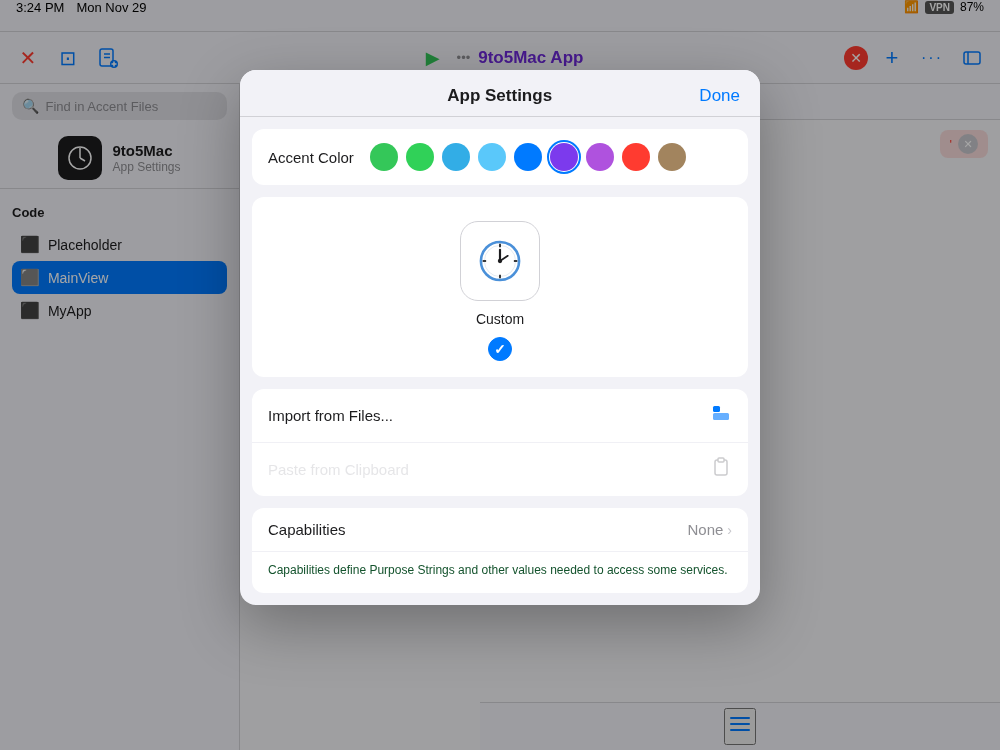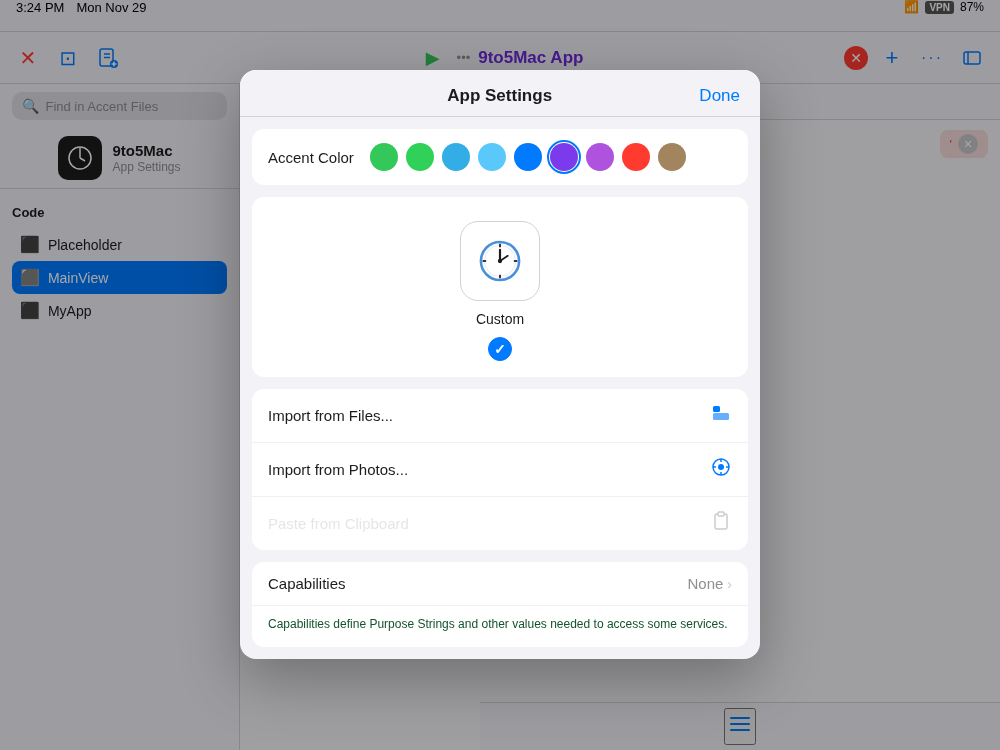--- a/index.html
+++ b/index.html
@@ -548,33 +548,20 @@
     <div class="import-rows">
       <div class="modal-section-row">
         <span class="row-label">Import from Files...</span>
         <span class="row-icon">
           <svg width="22" height="22" viewBox="0 0 22 22" fill="none">
             <rect x="3" y="4" width="7" height="6" rx="1.5" fill="#007aff"></rect>
             <rect x="3" y="11" width="16" height="7" rx="1.5" fill="#007aff" opacity="0.6"></rect>
           </svg>
         </span>
       </div>
-      <div class="modal-section-row">
-        <span class="row-label">Import from Photos...</span>
-        <span class="row-icon">
-          <svg width="22" height="22" viewBox="0 0 22 22" fill="none">
-            <circle cx="11" cy="11" r="8" stroke="#007aff" stroke-width="1.5" fill="none"></circle>
-            <circle cx="11" cy="11" r="3" fill="#007aff"></circle>
-            <line x1="11" y1="3" x2="11" y2="6" stroke="#007aff" stroke-width="1.5"></line>
-            <line x1="11" y1="16" x2="11" y2="19" stroke="#007aff" stroke-width="1.5"></line>
-            <line x1="3" y1="11" x2="6" y2="11" stroke="#007aff" stroke-width="1.5"></line>
-            <line x1="16" y1="11" x2="19" y2="11" stroke="#007aff" stroke-width="1.5"></line>
-          </svg>
-        </span>
-      </div>
       <div class="modal-section-row" style="opacity:0.45;">
         <span class="row-label" style="color:#c7c7cc;">Paste from Clipboard</span>
         <span class="row-icon" style="color:#c7c7cc;">
           <svg width="22" height="22" viewBox="0 0 22 22" fill="none">
             <rect x="5" y="4" width="12" height="15" rx="2" stroke="#8e8e93" stroke-width="1.5" fill="none"></rect>
             <rect x="8" y="2" width="6" height="4" rx="1" stroke="#8e8e93" stroke-width="1.5" fill="white"></rect>
           </svg>
         </span>
       </div>
     </div>

